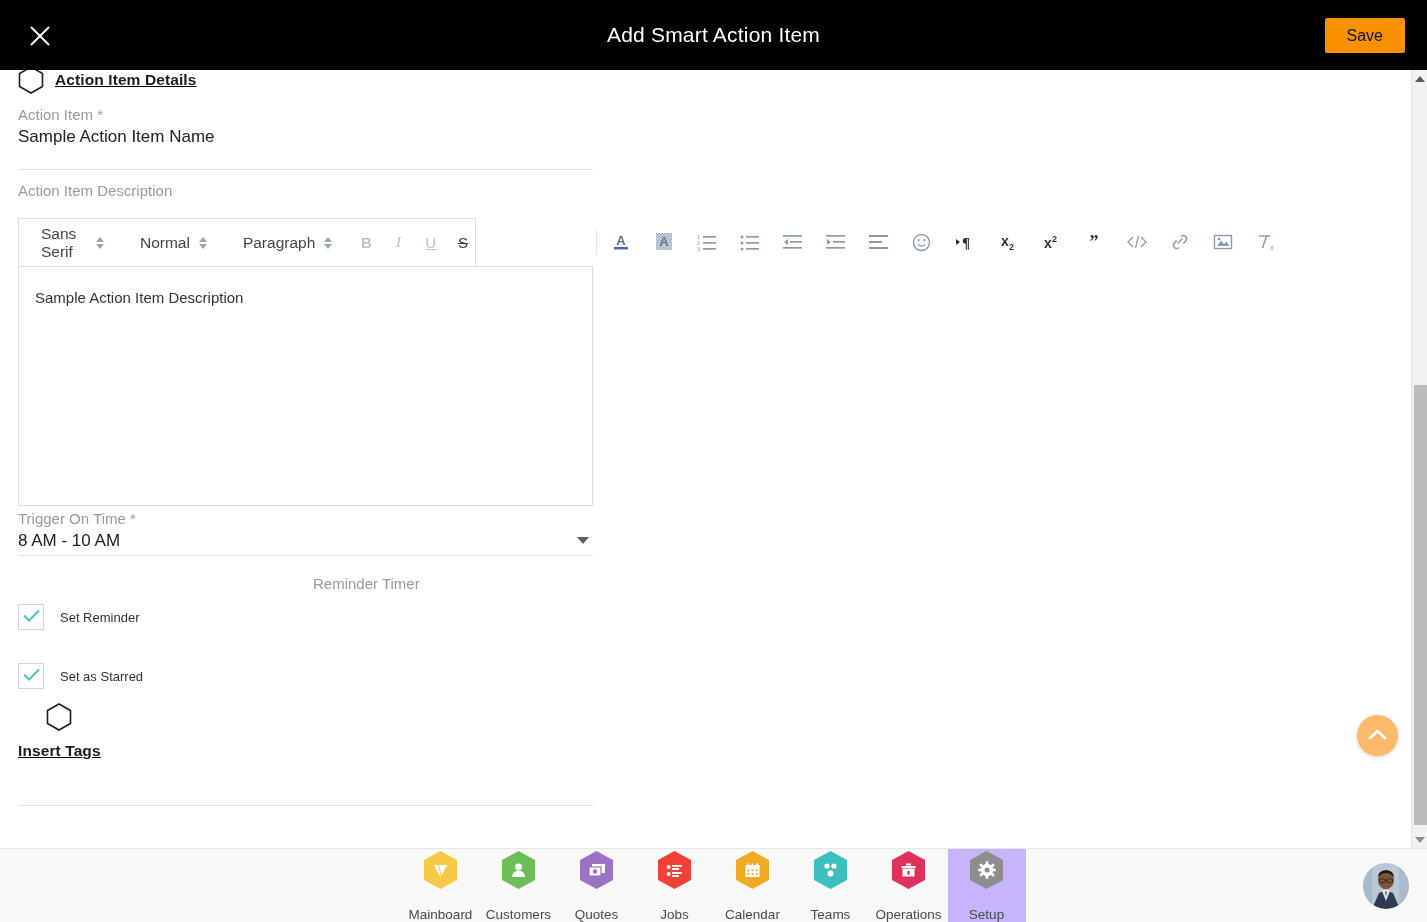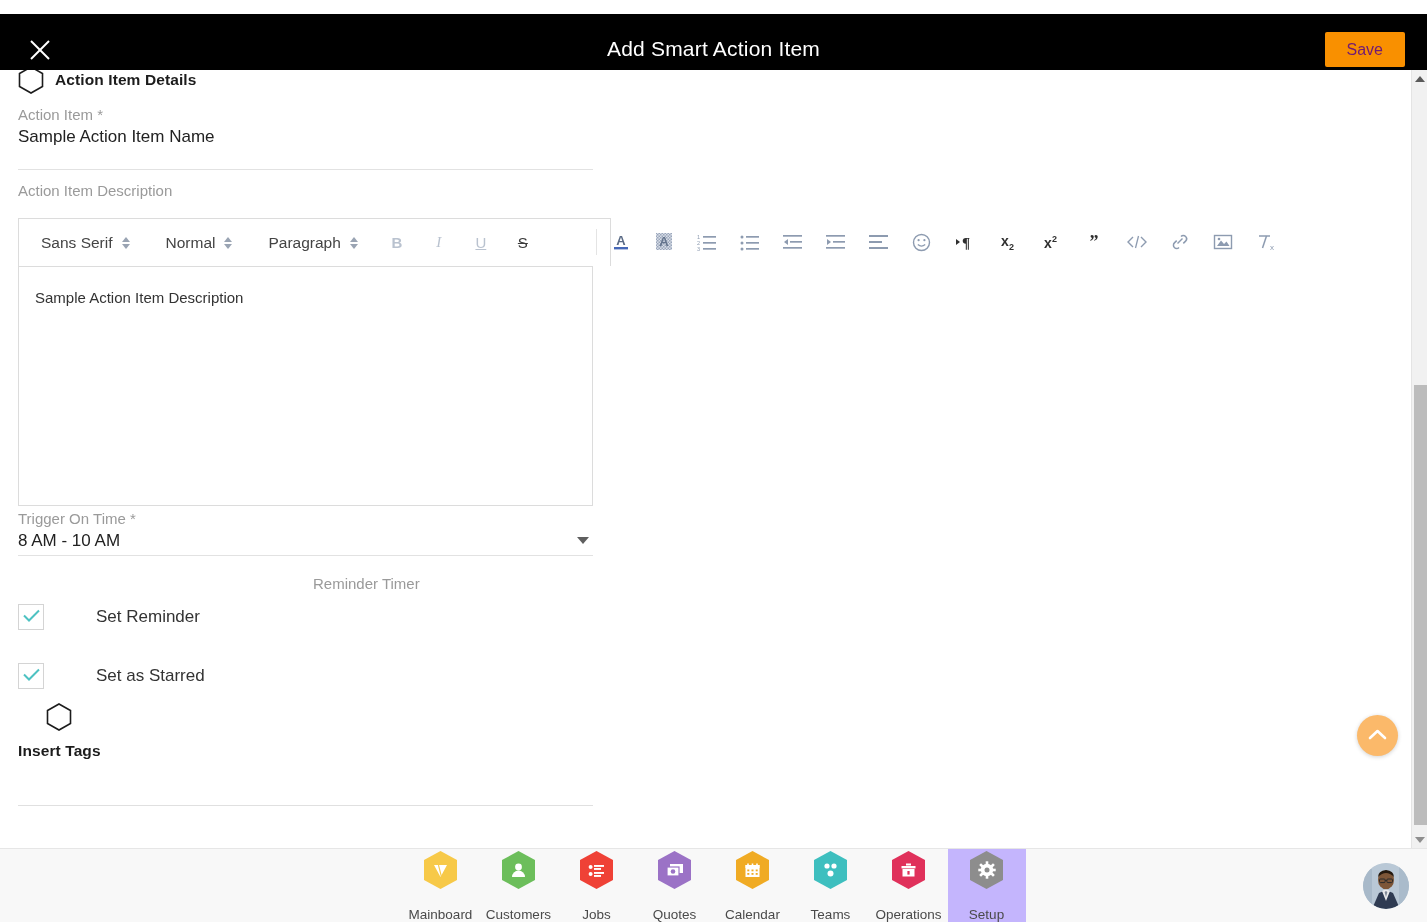--- a/index.html
+++ b/index.html
@@ -5,69 +5,69 @@
   * { box-sizing: border-box; margin: 0; padding: 0; }
   html, body {
     width: 1427px; height: 922px;
     font-family: "Liberation Sans", sans-serif;
     background: #ffffff; overflow: hidden;
   }
   #app { position: relative; width: 1427px; height: 922px; background:#fff; }
 
   
   .header {
-    position: absolute; top:14px; left:0; width:1427px; height:70px;
+    position: absolute; top:0; left:0; width:1427px; height:70px;
     background:#000000; color:#fff;
   }
   .close-btn {
     position:absolute; left:24px; top:20px; width:32px; height:32px;
     cursor:pointer; display:flex; align-items:center; justify-content:center;
   }
   .close-btn svg { display:block; }
   .header-title {
     position:absolute; left:0; top:0; width:1427px; height:70px;
     display:flex; align-items:center; justify-content:center;
     font-size:21px; color:#ffffff; letter-spacing:.2px;
   }
   .save-btn {
     position:absolute; right:22px; top:18px;
-    background:#f99000; color:#701a75; border:none;
+    background:#f99000; color:#0f172a; border:none;
     font-family:"Liberation Sans", sans-serif;
     font-size:16px; padding:8px 22px; cursor:pointer;
     border-radius:2px; line-height:19px;
   }
 
   
   .content {
     position:absolute; top:70px; left:0; width:1411px; height:778px;
     background:#fff; overflow:hidden;
   }
 
   .section-head {
-    position:absolute; display:flex; align-items:center; gap:11px;
+    position:absolute; display:flex; align-items:center; gap:11px;text-decoration:underline;
   }
   .hex-outline { width:26px; height:28px; display:block; }
   .section-head .label {
     font-size:15.5px; font-weight:bold; color:#1c1c1c; letter-spacing:.1px;
   }
 
   .field-label {
     font-size:15px; color:#9a9a9a; font-weight:400;
   }
   .field-value {
     font-size:17px; color:#222; padding-top:4px;
   }
   .underline {
     border-bottom:1px solid #e2e2e2;
   }
 
   
   .editor-wrap { position:absolute; left:18px; top:218px; }
   .editor-toolbar {
-    width:593px; height:48px; border:1px solid #dcdcdc; border-bottom:none;
+    width:458px; height:48px; border:1px solid #dcdcdc; border-bottom:none;
     display:flex; align-items:center; background:#fff;
   }
   .ql-picker {
     display:flex; align-items:center; gap:9px; cursor:pointer;
     padding:0 4px; color:#444; font-size:15.5px;
   }
   .ql-picker.first { margin-left:18px; }
   .stack-arrows { display:flex; flex-direction:column; gap:2px; }
   .stack-arrows i {
     display:block; width:0; height:0;
@@ -121,21 +121,21 @@
     border-right:6px solid transparent; border-top:7px solid #5f5f5f;
     margin-bottom:7px; margin-right:4px;
   }
 
   
   .chk-row { position:absolute; display:flex; align-items:center; gap:16px; }
   .chk-box {
     width:26px; height:26px; border:1px solid #d4d4d4; background:#fff;
     display:flex; align-items:center; justify-content:center; cursor:pointer;
   }
-  .chk-label { font-size:17px; color:#333;margin-left:36px; }
+  .chk-label { font-size:13px; color:#333; }
 
   .divider-line {
     position:absolute; left:18px; top:805px; width:575px;
     border-bottom:1px solid #e0e0e0;
   }
 
   
   .scrollbar {
     position:absolute; right:0; top:70px; width:16px; height:778px;
     background:#f1f1f1; border-left:1px solid #e4e4e4;
@@ -500,50 +500,50 @@
               <path d="M2 15 a6.5 6.5 0 0 1 13 0 Z" fill="#fff"></path>
             </svg>
           </span>
         </span>
         <span class="cap">Customers</span>
       </div>
 
       <div class="nav-item">
         <span class="hexicon">
           <svg width="37" height="40" viewBox="0 0 37 40">
+            <polygon points="18.5,1 35,10 35,30 18.5,39 2,30 2,10" fill="#9b72c6"></polygon>
+          </svg>
+          <span class="glyph">
+            <svg width="18" height="16" viewBox="0 0 18 16">
+              <rect x="4" y="2" width="13" height="9" fill="#fff"></rect>
+              <rect x="1" y="5" width="12" height="9" fill="#fff" stroke="#9b72c6" stroke-width="1.2"></rect>
+              <circle cx="7" cy="9.5" r="2.3" fill="#9b72c6"></circle>
+            </svg>
+          </span>
+        </span>
+        <span class="cap">Quotes</span>
+      </div>
+
+      <div class="nav-item">
+        <span class="hexicon">
+          <svg width="37" height="40" viewBox="0 0 37 40">
             <polygon points="18.5,1 35,10 35,30 18.5,39 2,30 2,10" fill="#ef4136"></polygon>
           </svg>
           <span class="glyph">
             <svg width="17" height="15" viewBox="0 0 17 15">
               <circle cx="2.6" cy="4" r="2" fill="#fff"></circle>
               <rect x="6" y="2" width="10" height="1.9" fill="#fff"></rect>
               <rect x="6" y="5" width="7" height="1.9" fill="#fff"></rect>
               <circle cx="2.6" cy="11" r="2" fill="#fff"></circle>
               <rect x="6" y="9" width="10" height="1.9" fill="#fff"></rect>
               <rect x="6" y="12" width="7" height="1.9" fill="#fff"></rect>
             </svg>
           </span>
         </span>
         <span class="cap">Jobs</span>
-      </div>
-
-      <div class="nav-item">
-        <span class="hexicon">
-          <svg width="37" height="40" viewBox="0 0 37 40">
-            <polygon points="18.5,1 35,10 35,30 18.5,39 2,30 2,10" fill="#9b72c6"></polygon>
-          </svg>
-          <span class="glyph">
-            <svg width="18" height="16" viewBox="0 0 18 16">
-              <rect x="4" y="2" width="13" height="9" fill="#fff"></rect>
-              <rect x="1" y="5" width="12" height="9" fill="#fff" stroke="#9b72c6" stroke-width="1.2"></rect>
-              <circle cx="7" cy="9.5" r="2.3" fill="#9b72c6"></circle>
-            </svg>
-          </span>
-        </span>
-        <span class="cap">Quotes</span>
       </div>
 
       <div class="nav-item">
         <span class="hexicon">
           <svg width="37" height="40" viewBox="0 0 37 40">
             <polygon points="18.5,1 35,10 35,30 18.5,39 2,30 2,10" fill="#f0ab24"></polygon>
           </svg>
           <span class="glyph">
             <svg width="17" height="17" viewBox="0 0 17 17">
               <rect x="1.5" y="3" width="14" height="12" fill="#fff"></rect>

